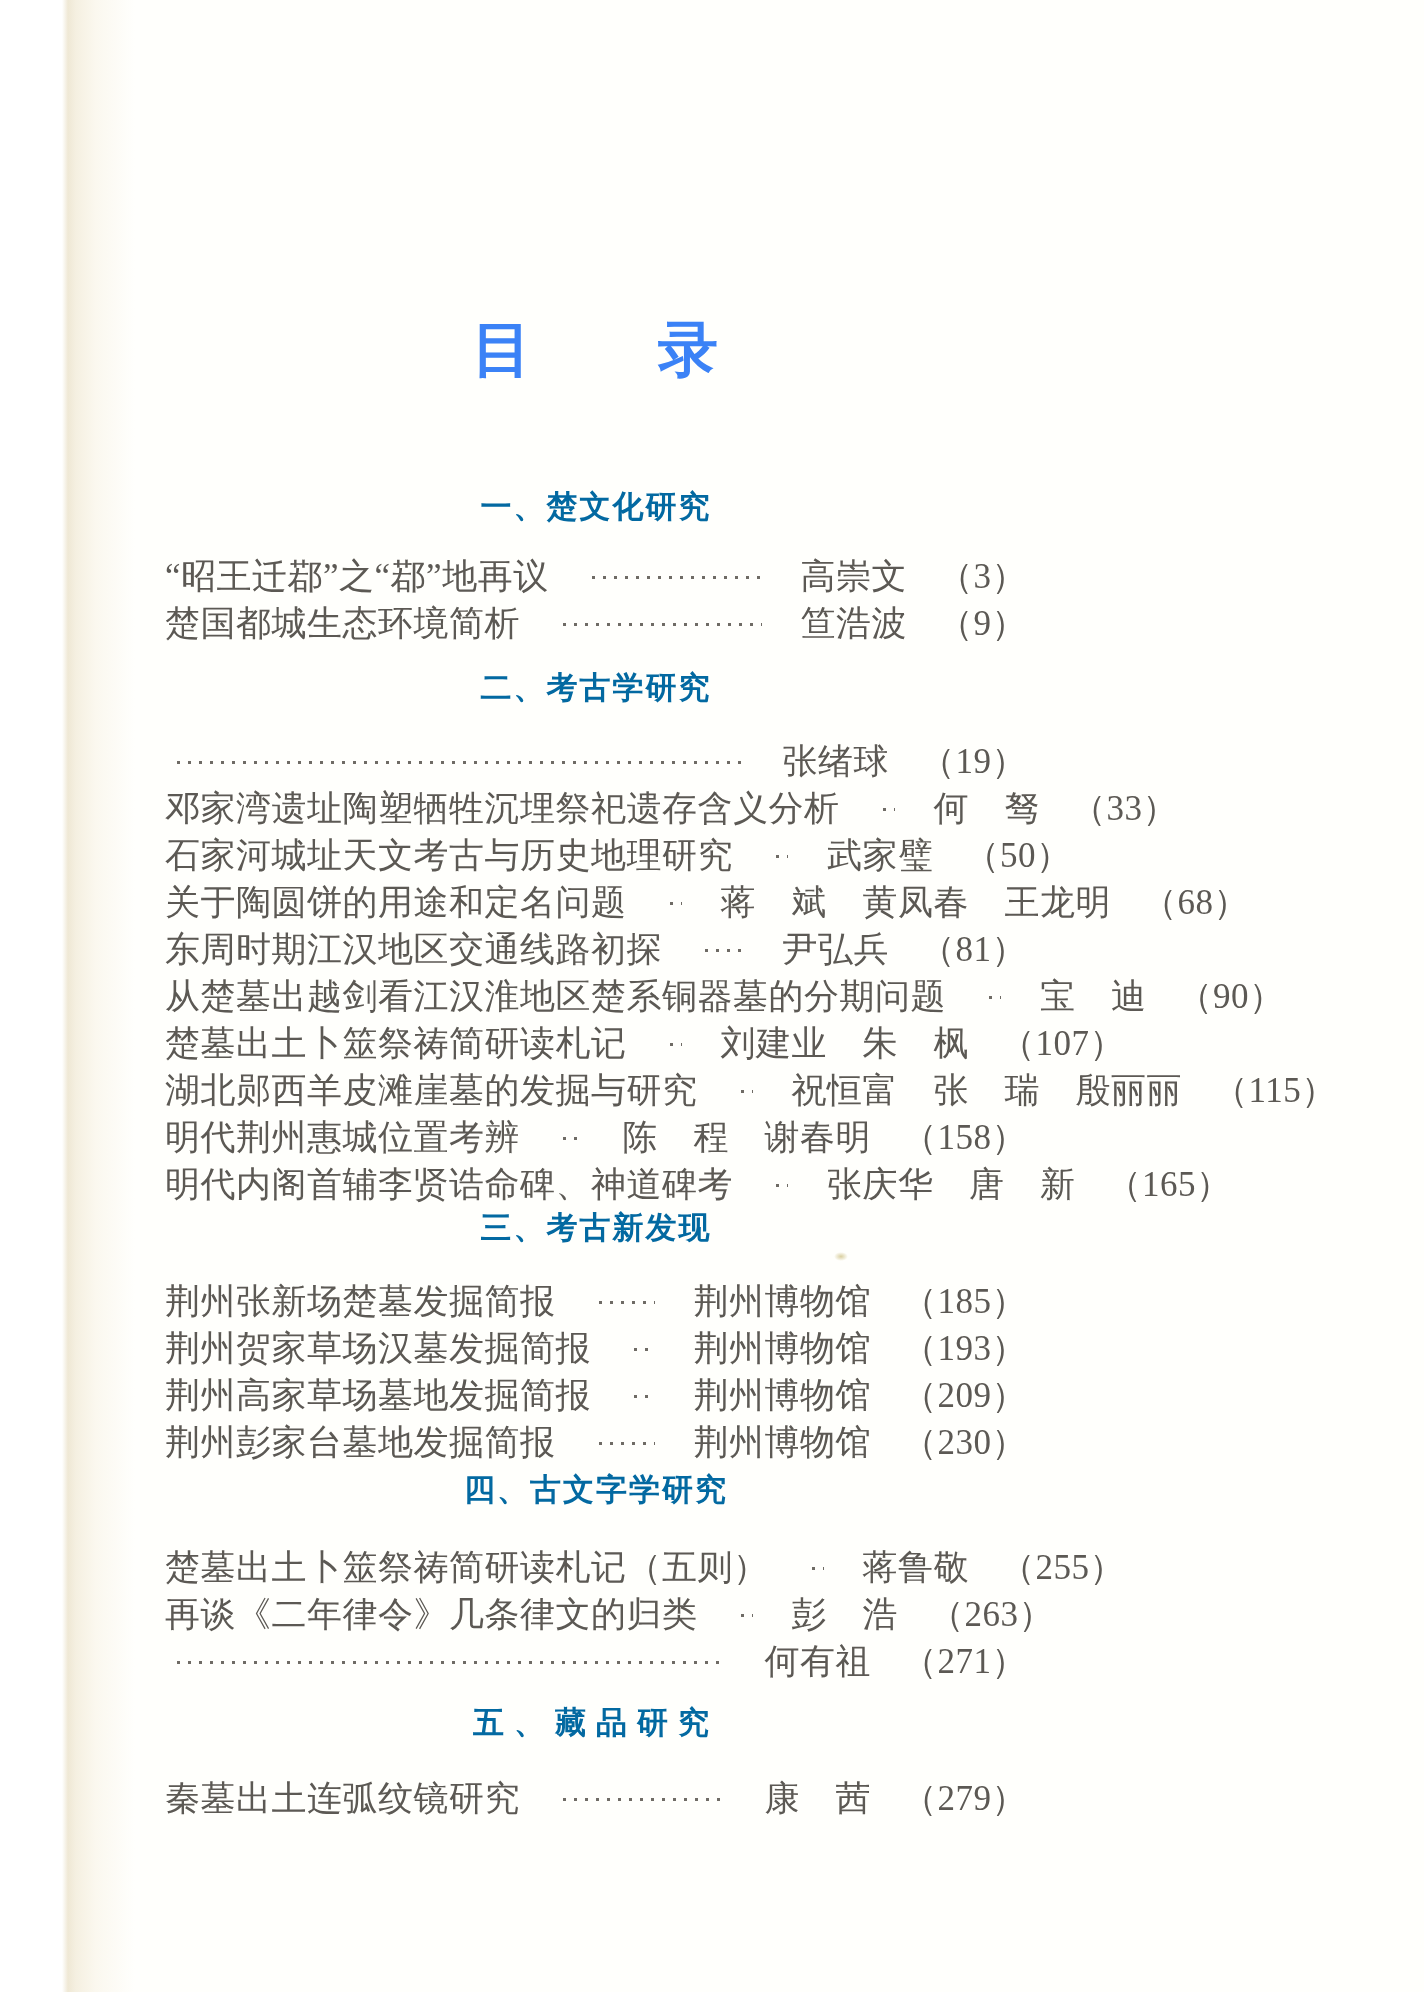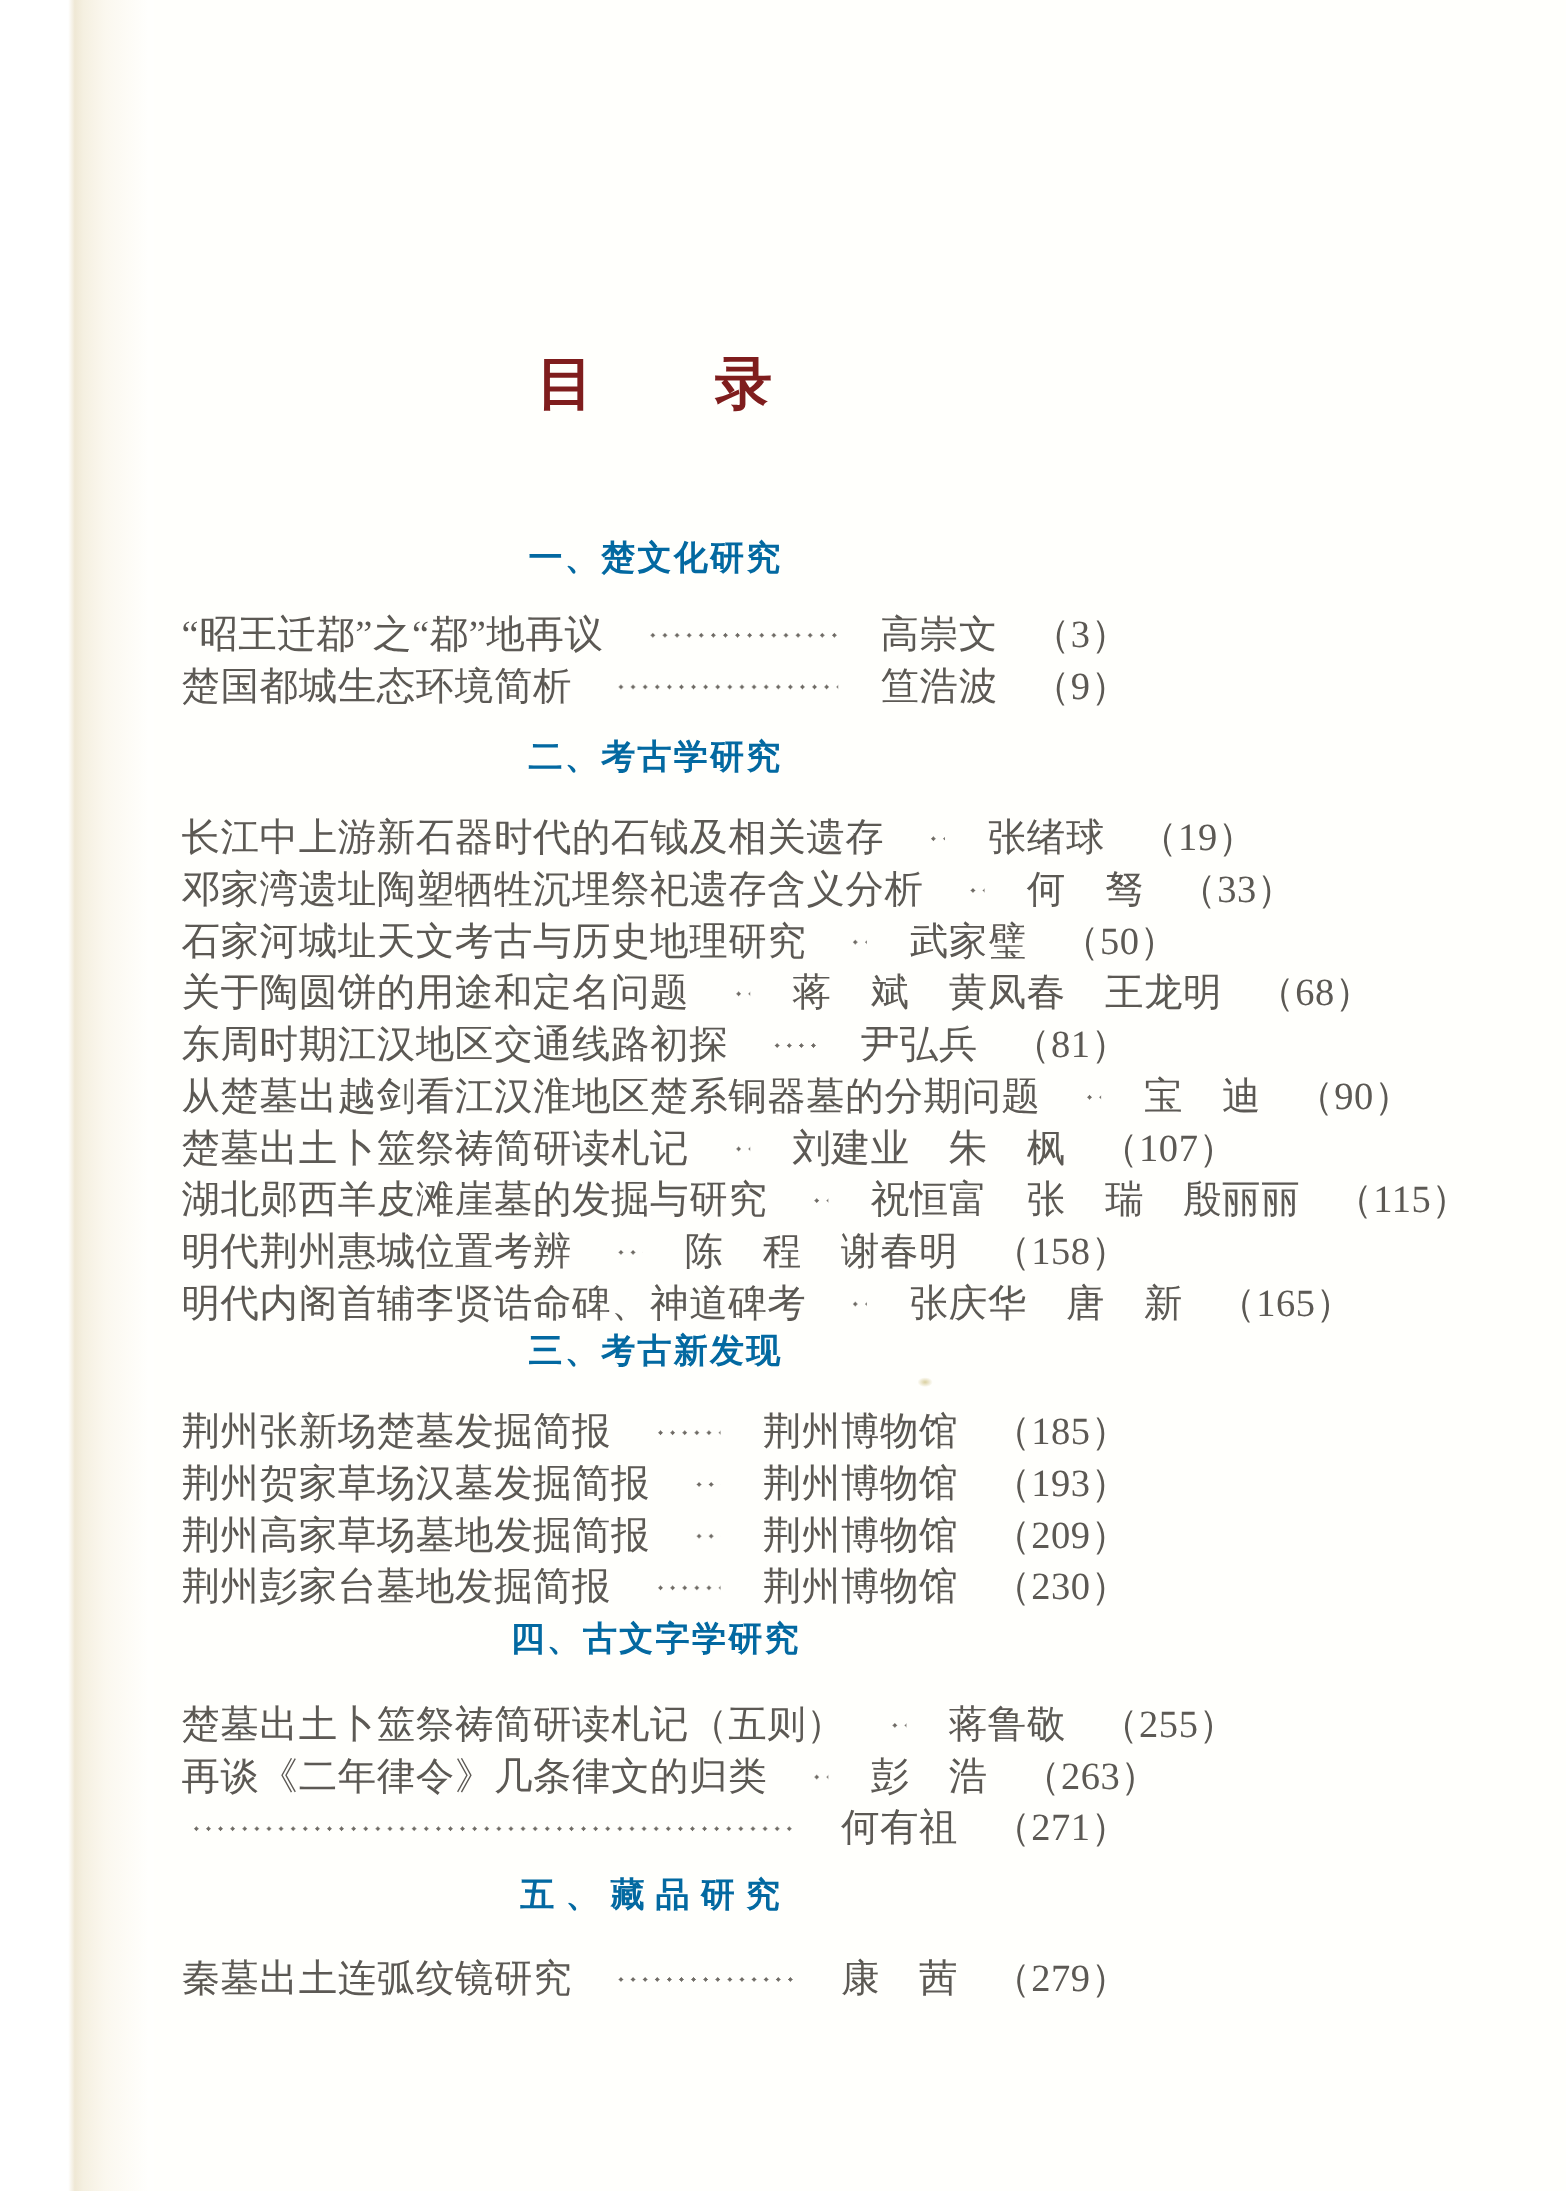--- a/index.html
+++ b/index.html
@@ -27,23 +27,23 @@
   }
   .content{
     position:relative;
     margin:0 165px 0 165px;
     width:862px;
     padding-top:312px;
     box-sizing:border-box;
   }
   .doc-title{
     text-align:center;
-    font-size:52px;line-height:76px;
+    font-size:60px;line-height:76px;
     font-weight:700;
-    color:#7f1d1d;
+    color:#3b82f6;
     letter-spacing:2px;
   }
   .sec-head{
     text-align:center;
     font-family:"Liberation Sans","DejaVu Sans",sans-serif;
     font-weight:700;
     font-size:31px;line-height:40px;
     color:#0369a1;
     letter-spacing:2px;
   }
@@ -105,21 +105,20 @@
           <span class="a">笪浩波</span>
           <span class="p">（9）</span>
         </div>
       </div>
     </div>
 
     <div class="sec s2">
       <div class="sec-head">二、考古学研究</div>
       <div class="rows">
         <div class="row">
-          <span class="t">长江中上游新石器时代的石钺及相关遗存</span>
           <span class="dots"></span>
           <span class="a">张绪球</span>
           <span class="p">（19）</span>
         </div>
         <div class="row">
           <span class="t">邓家湾遗址陶塑牺牲沉埋祭祀遗存含义分析</span>
           <span class="dots"></span>
           <span class="a">何　驽</span>
           <span class="p">（33）</span>
         </div>

